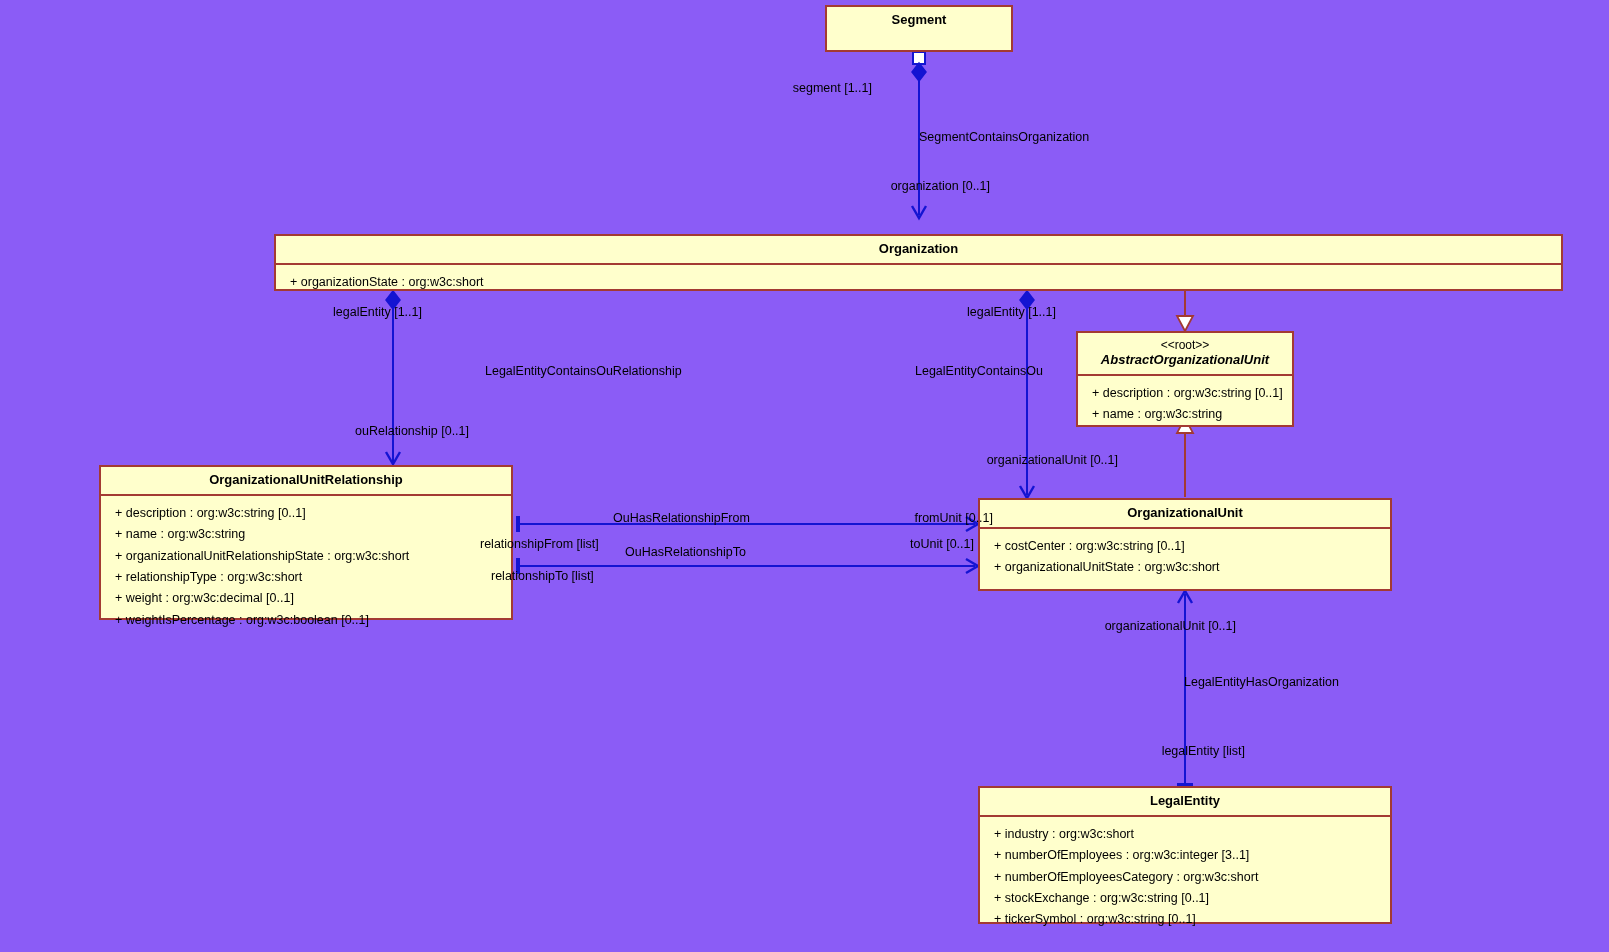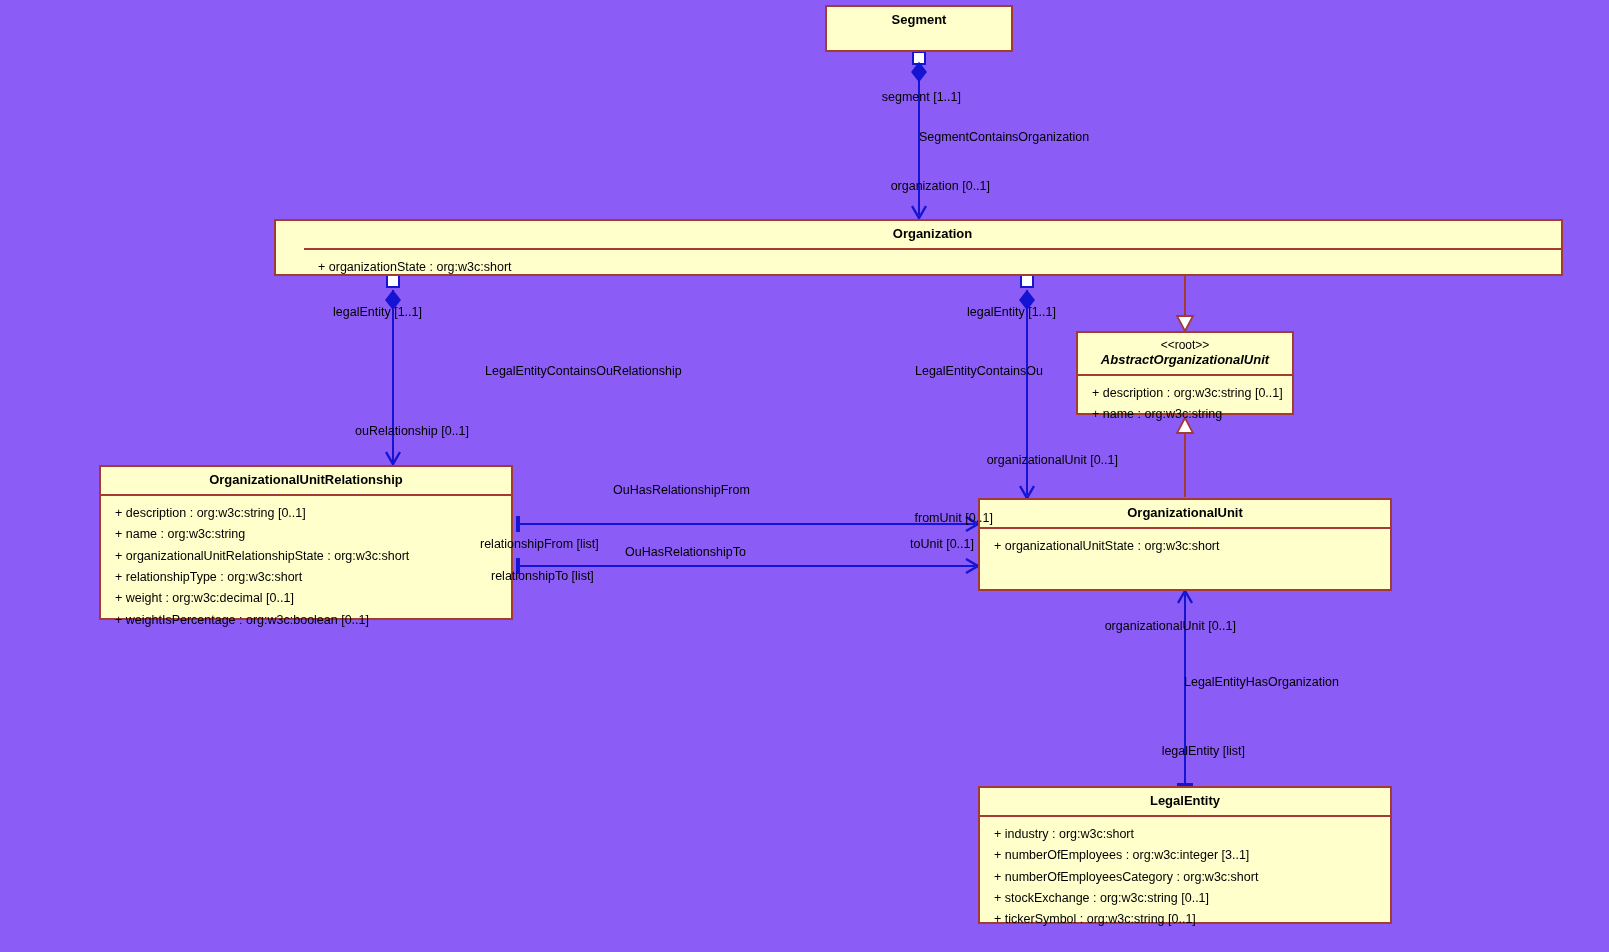--- a/index.html
+++ b/index.html
@@ -145,30 +145,30 @@
       <path d="M1177,433 L1193,433 L1185,418 Z" fill="#FFFFFF" stroke="#A33A33" stroke-width="1.8"></path>
     </g>
   </svg>
 
   <div class="uml-class no-attrs" style="left:825px; top:5px; width:188px; height:47px;">
     <div class="uml-name">
       <span class="cname">Segment</span>
     </div>
   </div>
 
-  <div class="uml-class" style="left:274px; top:219px; width:1289px; height:57px;padding-left:28px;">
+  <div class="uml-class" style="left:274px; top:234px; width:1289px; height:57px;">
     <div class="uml-name">
       <span class="cname">Organization</span>
     </div>
     <div class="uml-compartment">
       <div class="uml-attr">+ organizationState :  org:w3c:short</div>
     </div>
   </div>
 
-  <div class="uml-class" style="left:1076px; top:331px; width:218px; height:84px;">
+  <div class="uml-class" style="left:1076px; top:331px; width:218px; height:96px;">
     <div class="uml-name abstract">
       <span class="stereo">&lt;&lt;root&gt;&gt;</span>
       <span class="cname">AbstractOrganizationalUnit</span>
     </div>
     <div class="uml-compartment">
       <div class="uml-attr">+ description :  org:w3c:string [0..1]</div>
       <div class="uml-attr">+ name :  org:w3c:string</div>
     </div>
   </div>
 
@@ -184,50 +184,51 @@
       <div class="uml-attr">+ weight :  org:w3c:decimal [0..1]</div>
       <div class="uml-attr">+ weightIsPercentage :  org:w3c:boolean [0..1]</div>
     </div>
   </div>
 
   <div class="uml-class" style="left:978px; top:498px; width:414px; height:93px;">
     <div class="uml-name">
       <span class="cname">OrganizationalUnit</span>
     </div>
     <div class="uml-compartment">
+      <div class="uml-attr">+ costCenter :  org:w3c:string [0..1]</div>
       <div class="uml-attr">+ organizationalUnitState :  org:w3c:short</div>
     </div>
   </div>
 
   <div class="uml-class" style="left:978px; top:786px; width:414px; height:138px;">
     <div class="uml-name">
       <span class="cname">LegalEntity</span>
     </div>
     <div class="uml-compartment">
       <div class="uml-attr">+ industry :  org:w3c:short</div>
       <div class="uml-attr">+ numberOfEmployees :  org:w3c:integer [3..1]</div>
       <div class="uml-attr">+ numberOfEmployeesCategory :  org:w3c:short</div>
       <div class="uml-attr">+ stockExchange :  org:w3c:string [0..1]</div>
       <div class="uml-attr">+ tickerSymbol :  org:w3c:string [0..1]</div>
     </div>
   </div>
 
-  <div class="edge-label right" style="left:961px; top:82px;margin-top:9px;">segment [1..1]</div>
+  <div class="edge-label right" style="left:872px; top:82px;">segment [1..1]</div>
   <div class="edge-label" style="left:919px; top:131px;">SegmentContainsOrganization</div>
   <div class="edge-label right" style="left:990px; top:180px;">organization [0..1]</div>
 
   <div class="edge-label right" style="left:422px; top:306px;">legalEntity [1..1]</div>
   <div class="edge-label" style="left:485px; top:365px;">LegalEntityContainsOuRelationship</div>
   <div class="edge-label right" style="left:469px; top:425px;">ouRelationship [0..1]</div>
 
   <div class="edge-label right" style="left:1056px; top:306px;">legalEntity [1..1]</div>
   <div class="edge-label" style="left:915px; top:365px;">LegalEntityContainsOu</div>
   <div class="edge-label right" style="left:1118px; top:454px;">organizationalUnit [0..1]</div>
 
-  <div class="edge-label" style="left:613px; top:484px;text-align:center;">OuHasRelationshipFrom</div>
+  <div class="edge-label" style="left:613px; top:512px;text-align:center;">OuHasRelationshipFrom</div>
   <div class="edge-label" style="left:480px; top:538px;">relationshipFrom [list]</div>
   <div class="edge-label right" style="left:993px; top:512px;">fromUnit [0..1]</div>
 
   <div class="edge-label" style="left:625px; top:546px;">OuHasRelationshipTo</div>
   <div class="edge-label" style="left:491px; top:570px;">relationshipTo [list]</div>
   <div class="edge-label right" style="left:974px; top:538px;">toUnit [0..1]</div>
 
   <div class="edge-label right" style="left:1236px; top:620px;">organizationalUnit [0..1]</div>
   <div class="edge-label" style="left:1184px; top:676px;">LegalEntityHasOrganization</div>
   <div class="edge-label right" style="left:1245px; top:745px;">legalEntity [list]</div>

